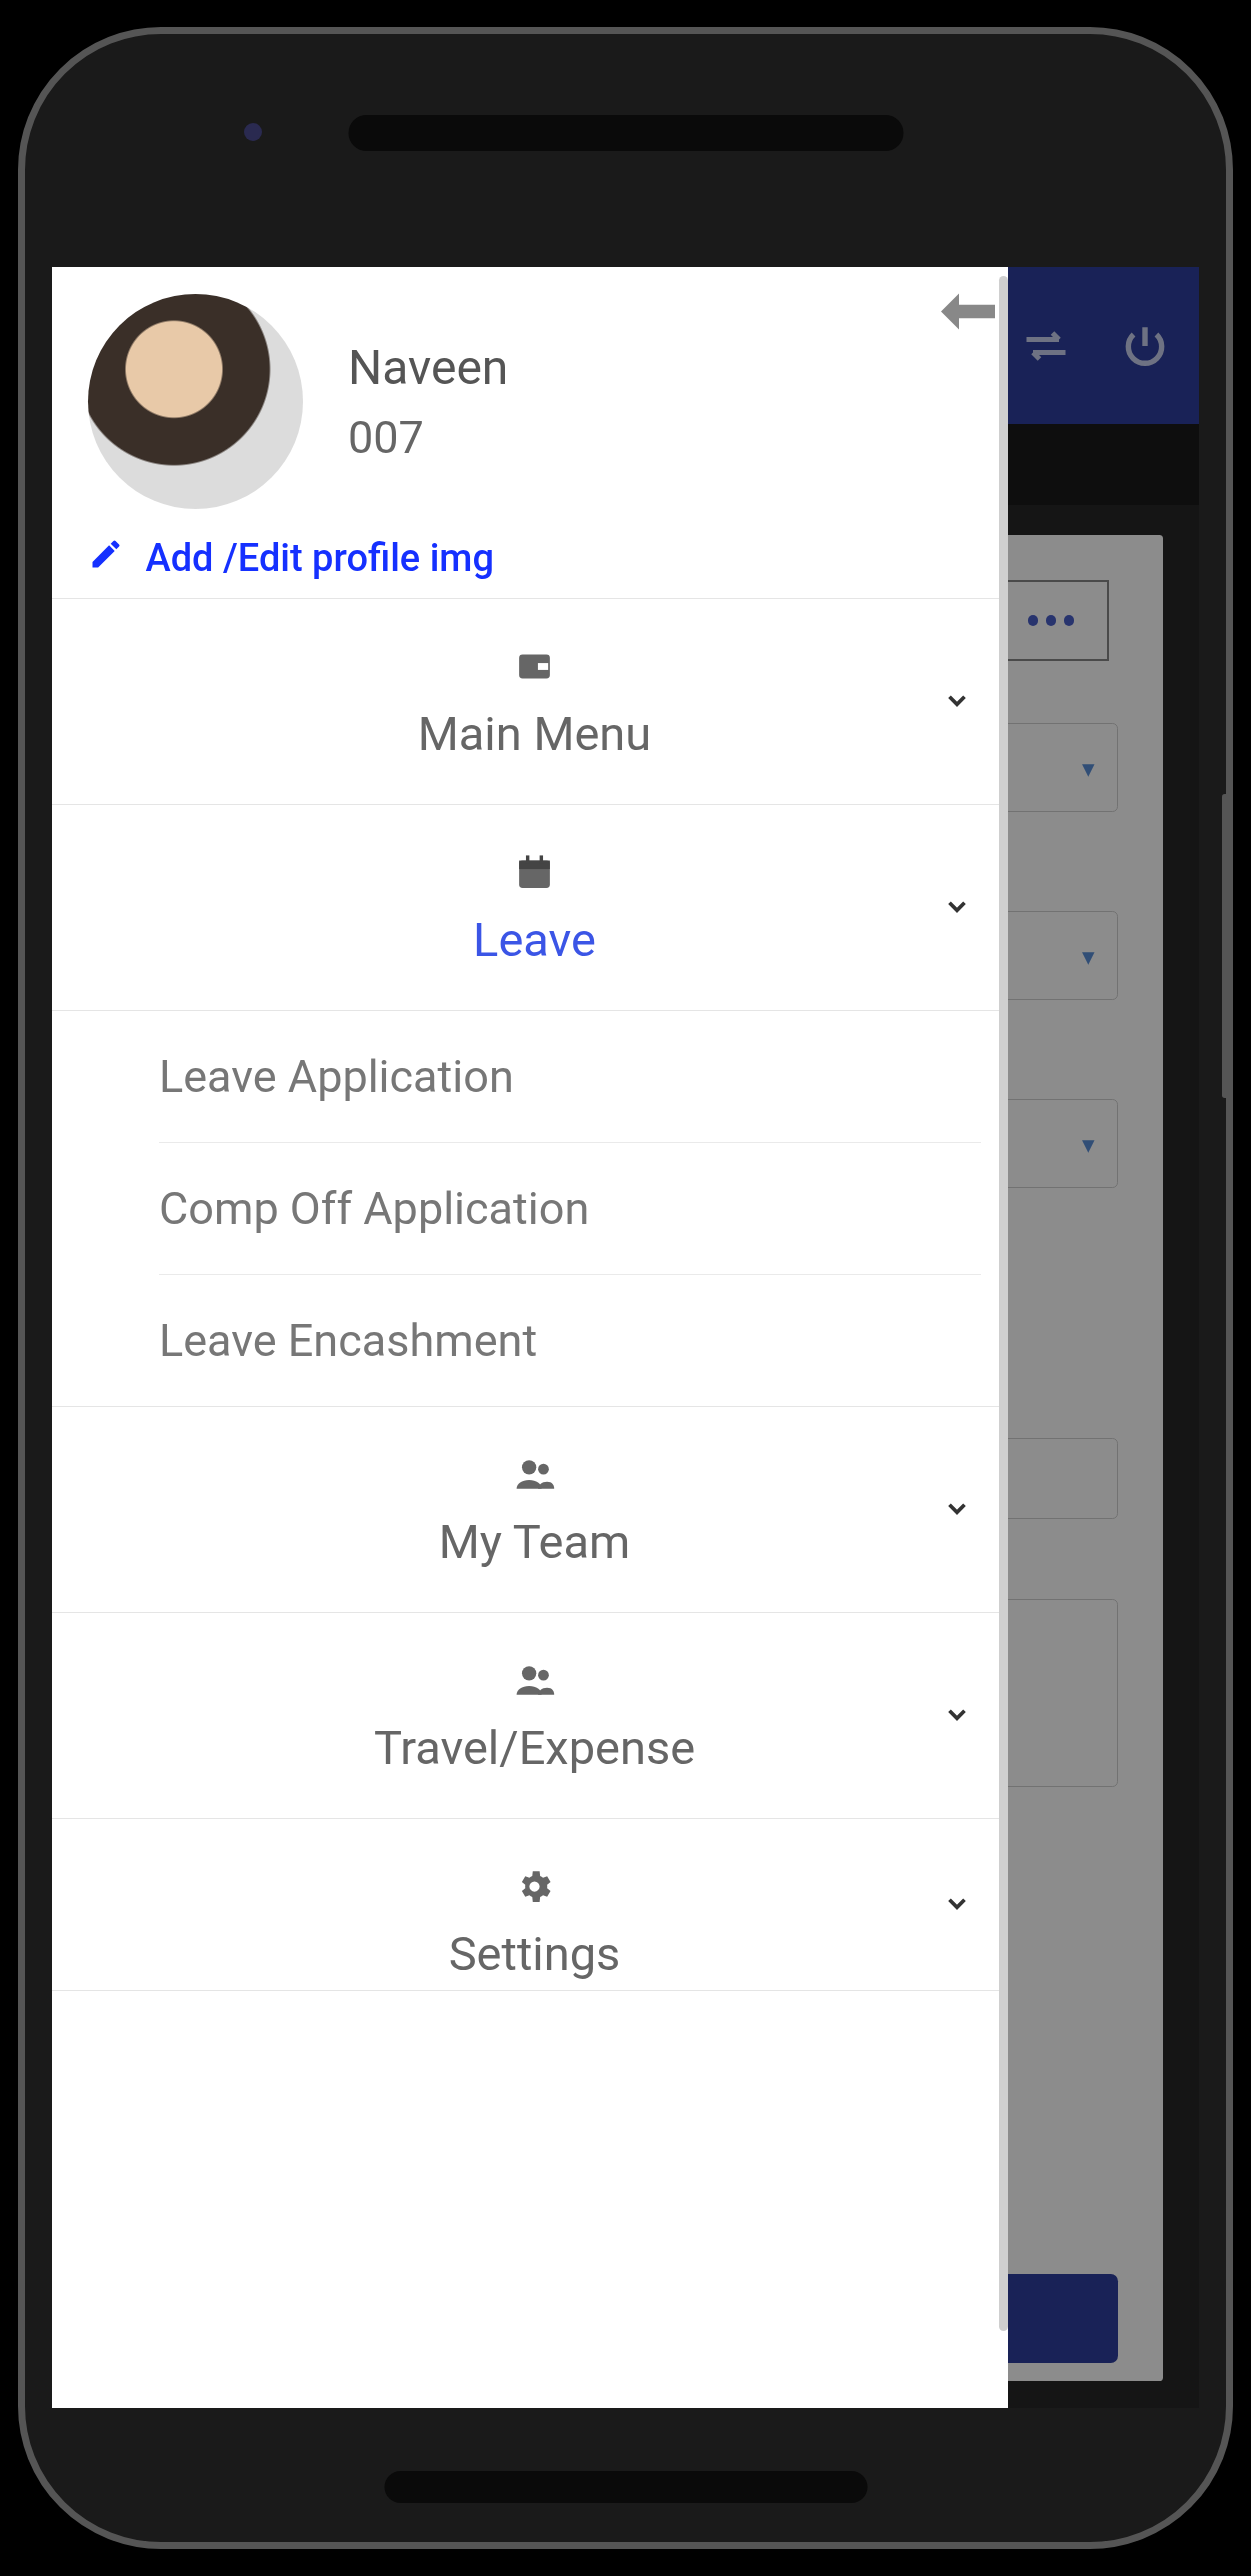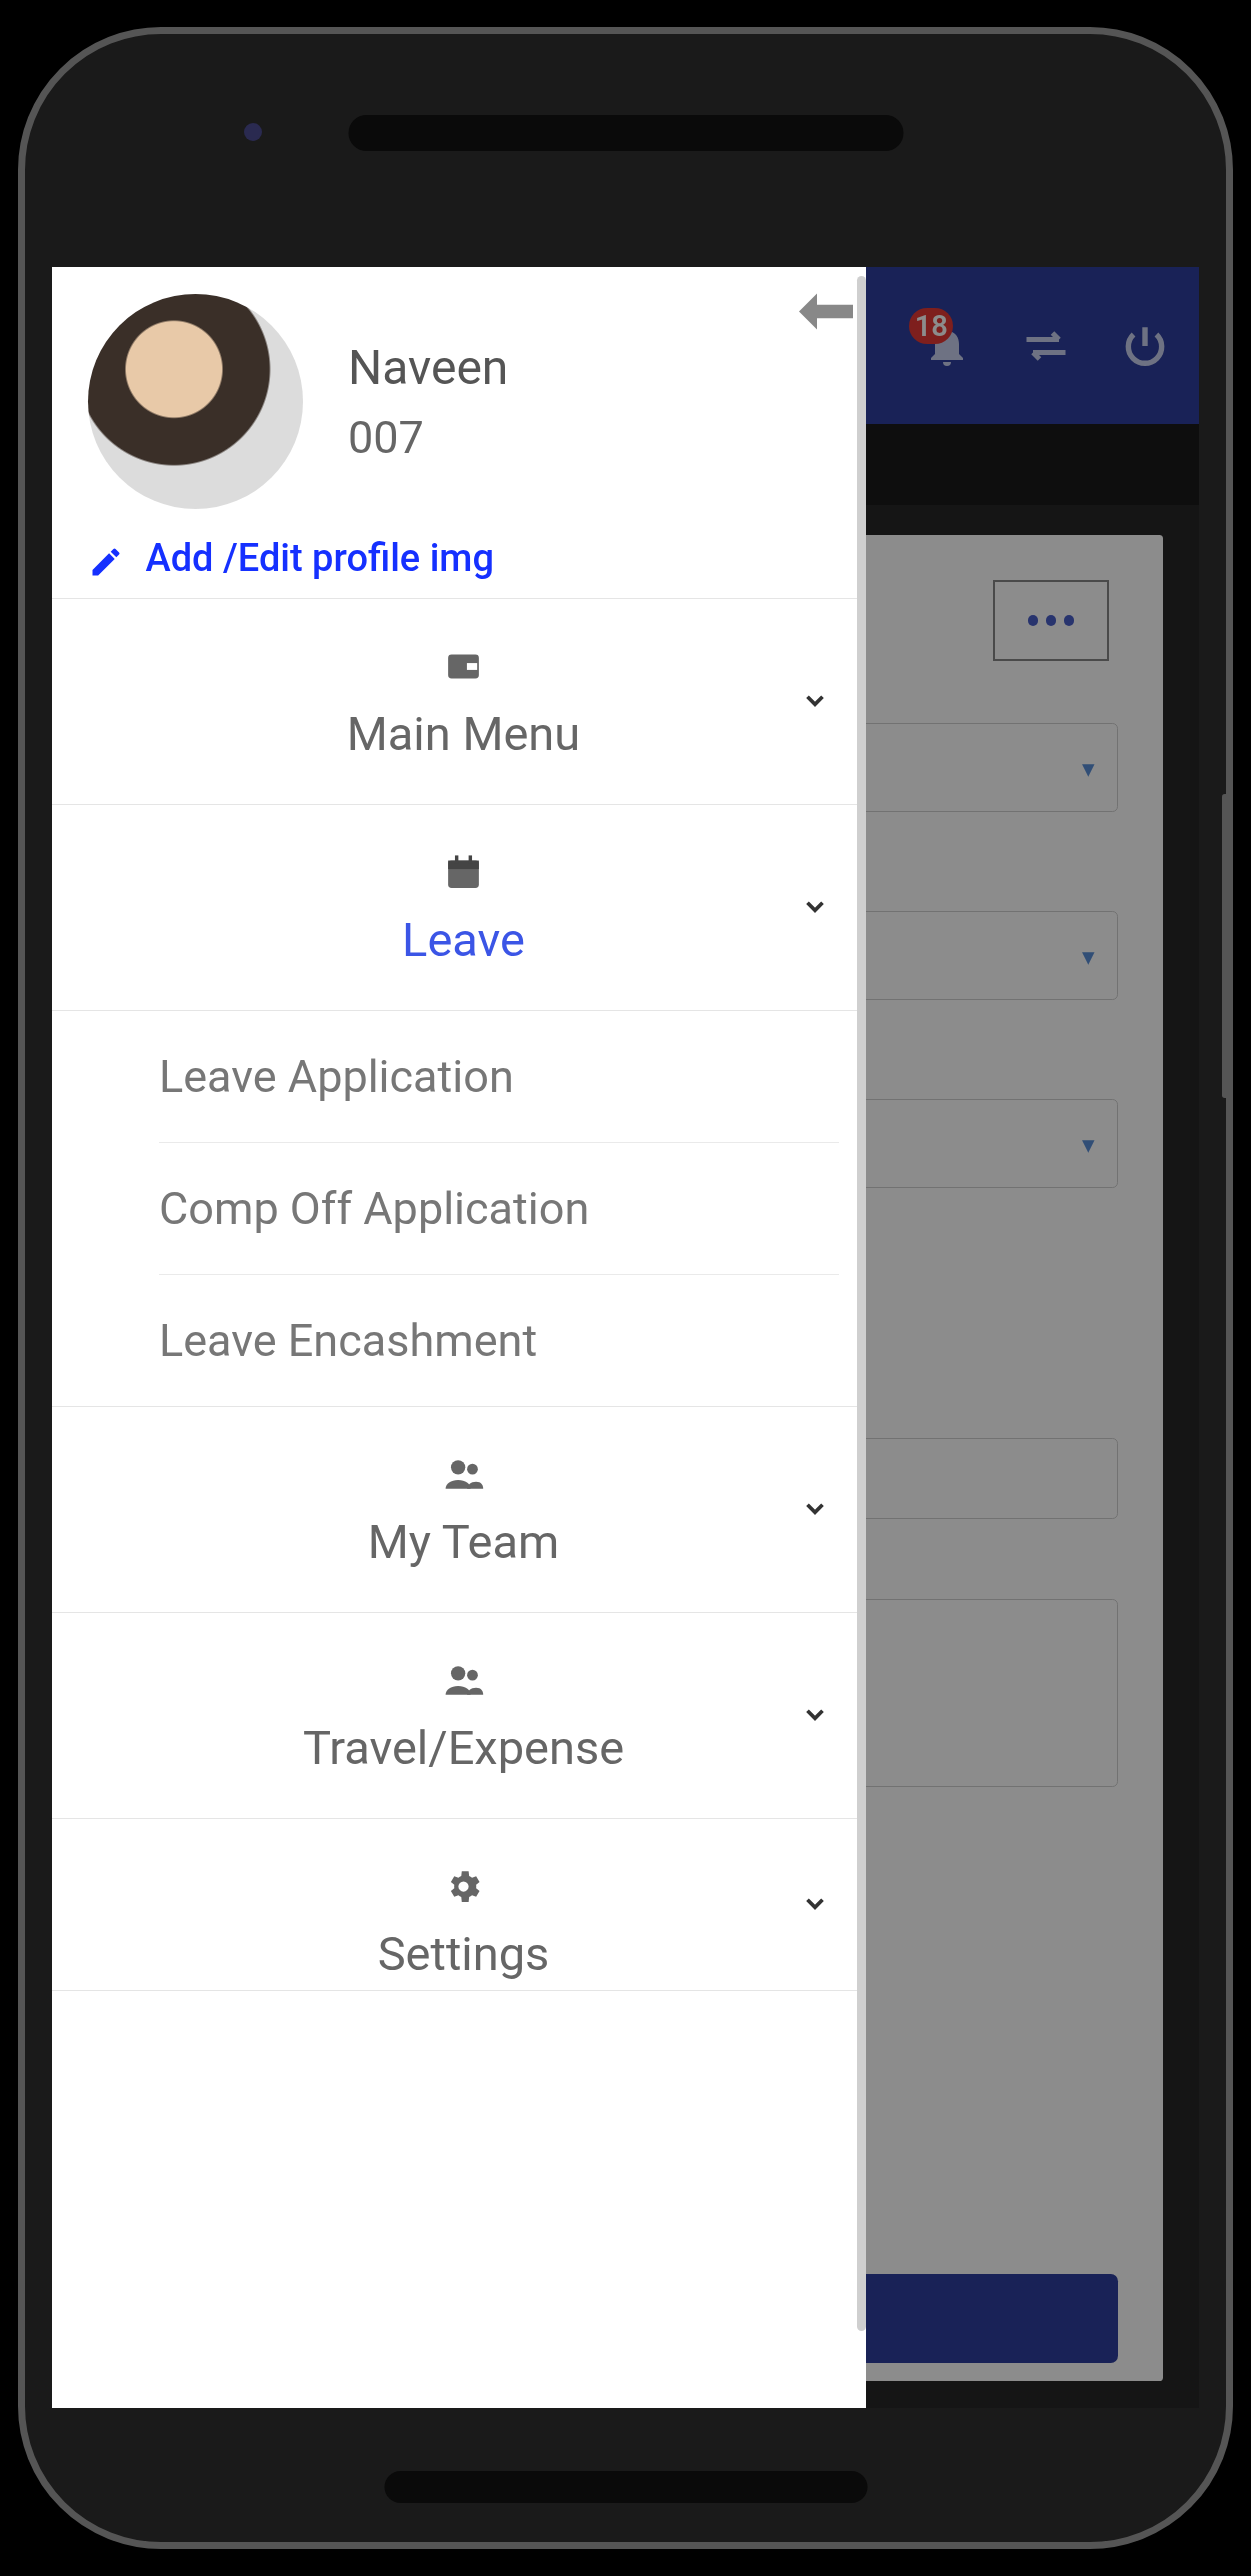--- a/index.html
+++ b/index.html
@@ -128,21 +128,21 @@
     border-radius:7.2px;
   }
   .dim-overlay{
     position:absolute; inset:0;
     background:rgba(0,0,0,0.45);
   }
   
   .drawer{
     position:absolute;
     top:0; left:0;
-    width:814px;
+    width:956px;
     bottom:0;
     background:#fff;
     display:flex;
     flex-direction:column;
   }
   .drawer-scroll{
     position:absolute;
     right:0; top:9px;
     width:9px; height:96%;
     background:#cfcfcf;
@@ -161,21 +161,21 @@
   .profile-row{display:flex;align-items:center;gap:45px;}
   .avatar{
     width:215px;height:215px;border-radius:50%;
     background: radial-gradient(circle at 40% 35%, #e8c9a8 0 25%, #3a2f28 26% 50%, #dcdcdc 51% 100%);
     overflow:hidden;
   }
   .profile-name{font-size:48px;color:#555;}
   .profile-id{font-size:45px;color:#666;margin-top:14.3px;}
   .edit-link{
     margin-top:27px;
-    display:flex;align-items:flex-end;gap:21.5px;
+    display:flex;align-items:flex-start;gap:21.5px;
     color:#1530ff;
     font-size:38px;
     font-weight:500;
   }
   .menu-section{
     border-bottom:0.9px solid #e5e5e5;
     padding:43px 27px 43px 36px;
     display:flex;align-items:center;gap:16px;
     position:relative;
     flex-direction:column;

